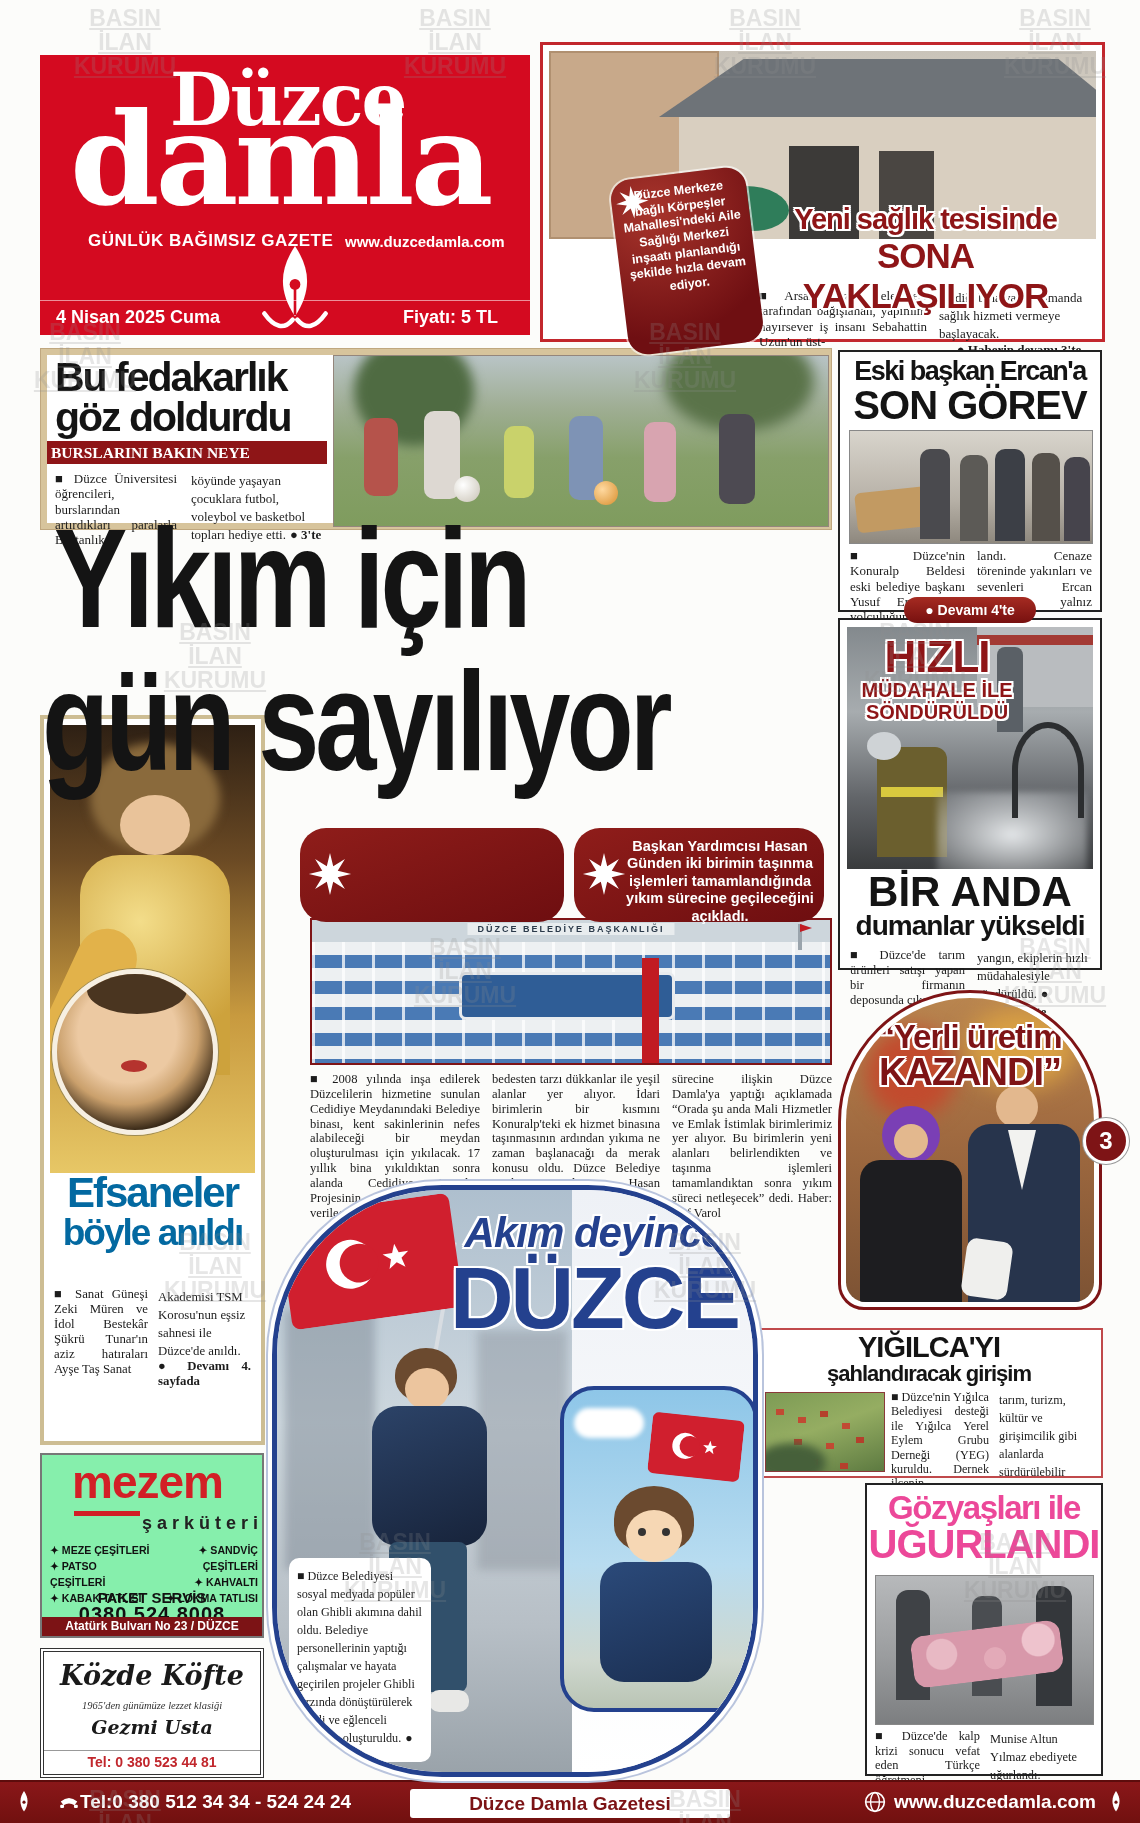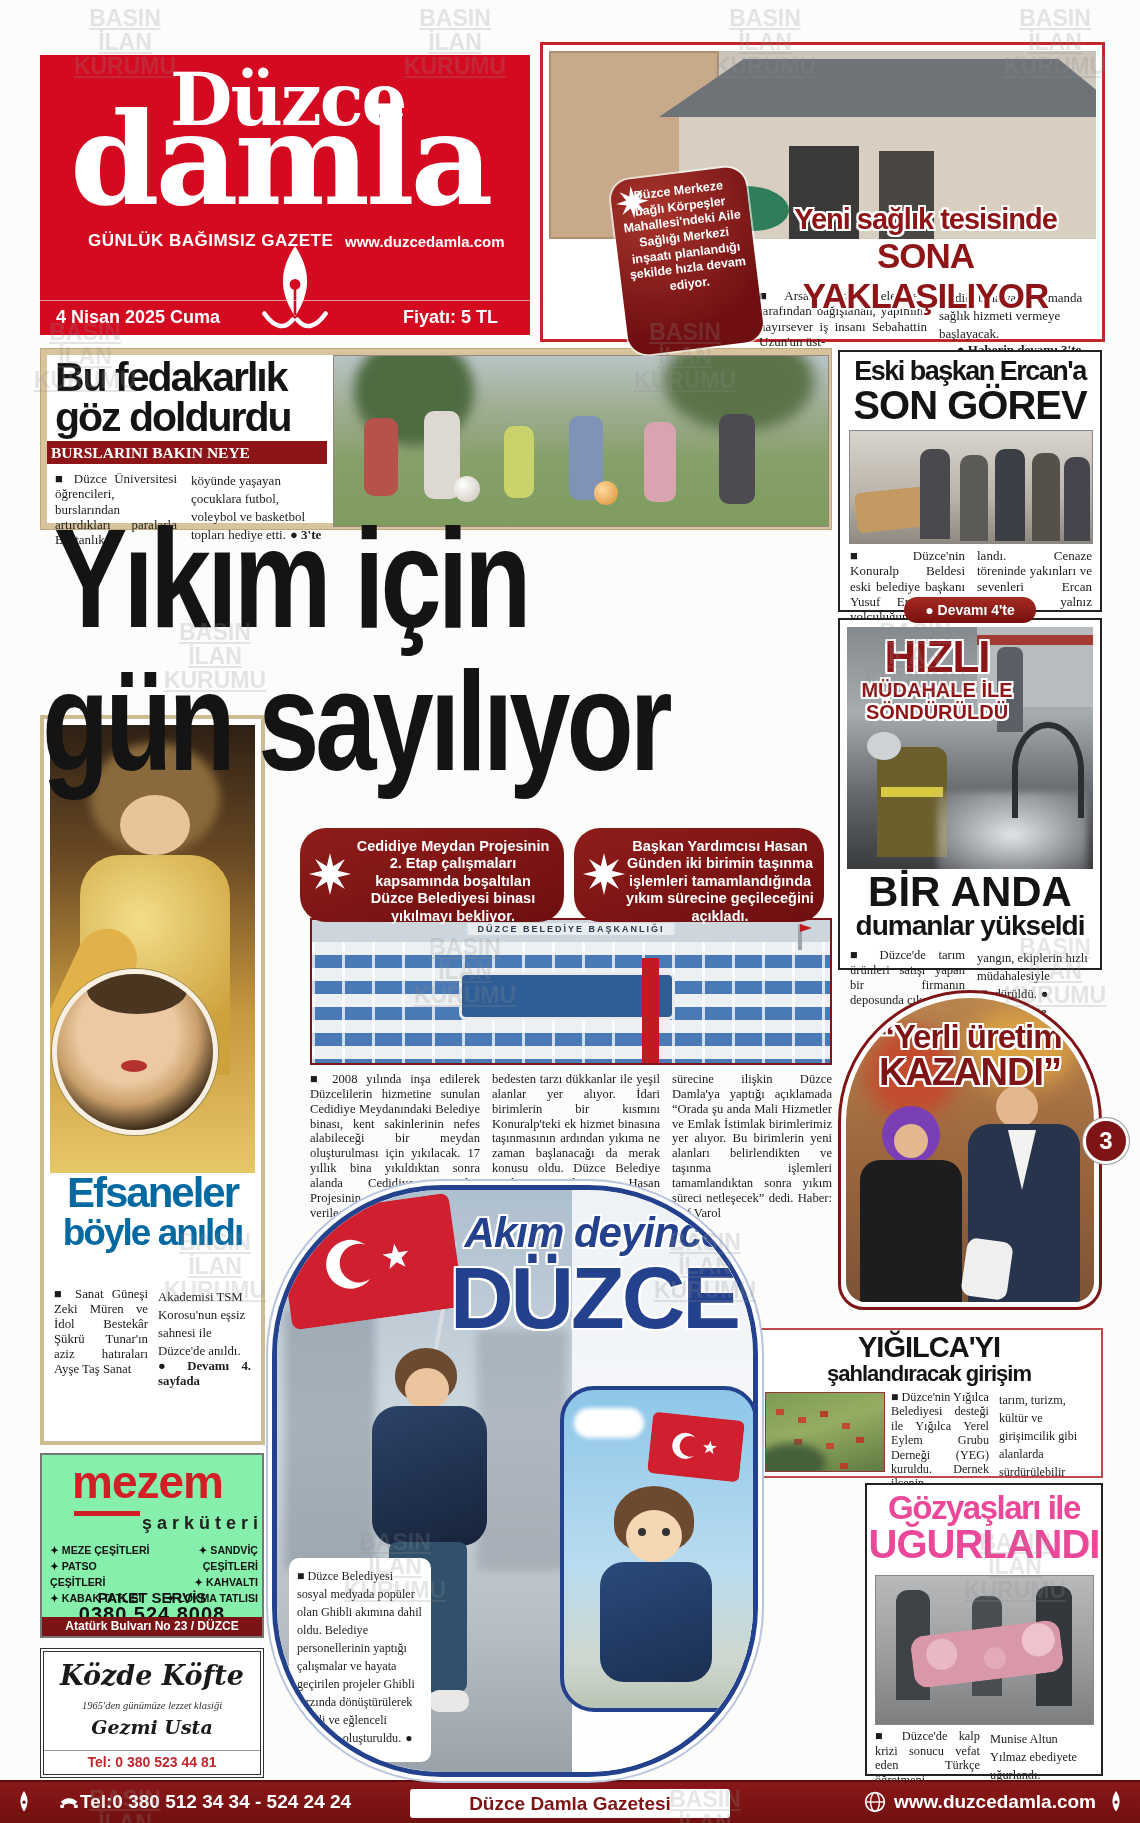--- a/index.html
+++ b/index.html
@@ -127,21 +127,20 @@
 
   <div class="abs" style="left:42px;top:512px;width:800px;z-index:2;">
     <div class="hs" style="font-size:110px;line-height:.95;letter-spacing:-4px;color:#141414;transform:scaleY(1.28);transform-origin:top left;padding-left:12px;">Yıkım için</div>
     <div class="hs" style="font-size:110px;line-height:.95;letter-spacing:-4px;color:#141414;transform:scaleY(1.28);transform-origin:top left;margin-top:38px;">gün sayılıyor</div>
   </div>
 
   <div class="bullet" style="left:300px;top:828px;width:264px;height:94px;">
     <svg style="position:absolute;left:8px;top:24px;width:44px;height:44px;" viewBox="0 0 100 100">
       <polygon fill="#fff" points="98,50 67.6,57.3 83.9,83.9 57.3,67.6 50,98 42.7,67.6 16.1,83.9 32.4,57.3 2,50 32.4,42.7 16.1,16.1 42.7,32.4 50,2 57.3,32.4 83.9,16.1 67.6,42.7"></polygon>
     </svg>
-    <div class="txt">Cedidiye Meydan Projesinin 2. Etap çalışmaları kapsamında boşaltılan Düzce Belediyesi binası yıkılmayı bekliyor.</div>
   </div>
   <div class="bullet" style="left:574px;top:828px;width:250px;height:94px;">
     <svg style="position:absolute;left:8px;top:24px;width:44px;height:44px;" viewBox="0 0 100 100">
       <polygon fill="#fff" points="98,50 67.6,57.3 83.9,83.9 57.3,67.6 50,98 42.7,67.6 16.1,83.9 32.4,57.3 2,50 32.4,42.7 16.1,16.1 42.7,32.4 50,2 57.3,32.4 83.9,16.1 67.6,42.7"></polygon>
     </svg>
     <div class="txt">Başkan Yardımcısı Hasan Günden iki birimin taşınma işlemleri tamamlandığında yıkım sürecine geçileceğini açıkladı.</div>
   </div>
 
   <div class="photo" style="left:310px;top:918px;width:522px;height:147px;border:2.5px solid #7e1416;box-sizing:border-box;background:#cdd6dc;">
     <div class="fig" style="left:0;top:22px;width:100%;height:125px;

